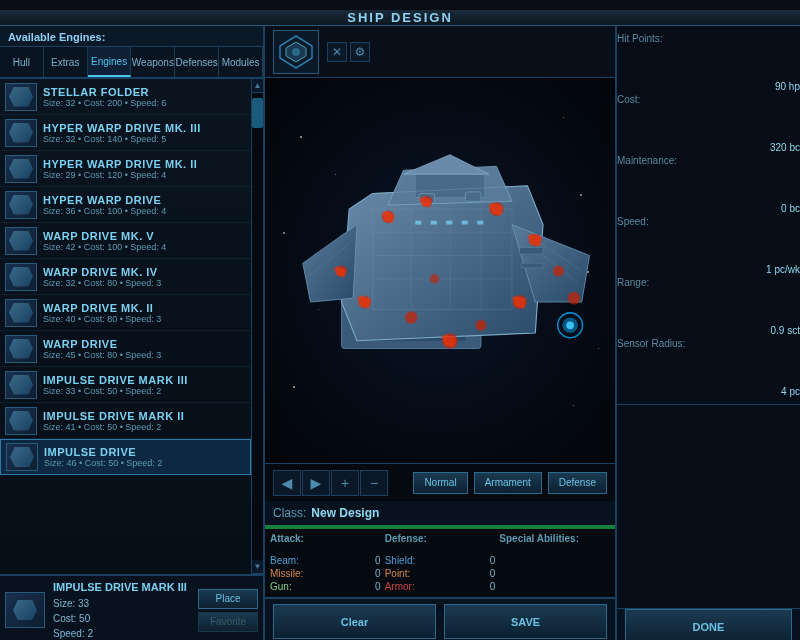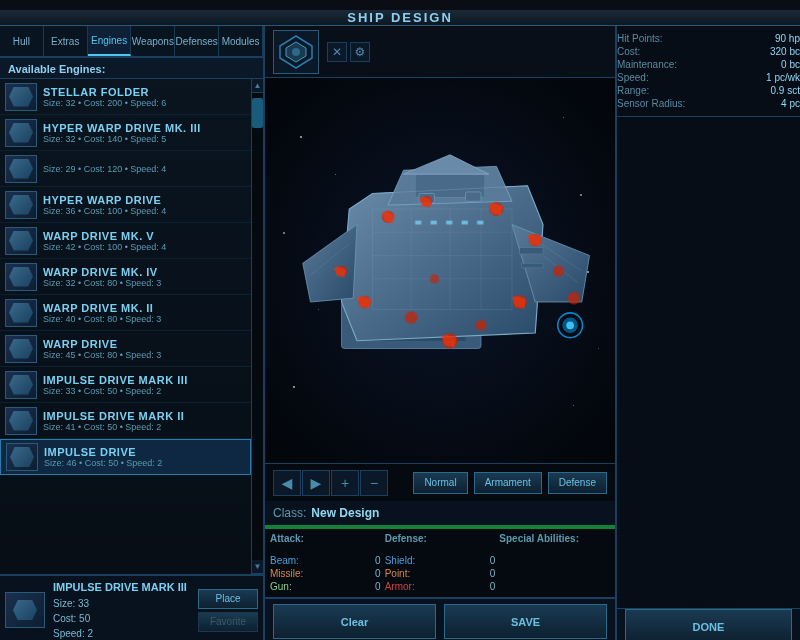--- a/index.html
+++ b/index.html
@@ -208,21 +208,21 @@
       padding: 0 8px; background: #08121e;
       border-bottom: 4px solid #15803d; font-size: 12px; color: #8ecfef;
     }
     #design-name-label { color: #5a9ab0; margin-right: 5px; }
     .stats-row {
       display: flex; justify-content: space-between;
       font-size: 10px; padding: 1px 0;
       color: #7ab0c8;
     }
     .stats-label { color: #5a8aa0; }
-    .stats-value { color: #8ed8f0; }
+    .stats-value { color: #8ed8f0; margin-top: 48px; }
 
     
     #combat-stats {
       display: grid; grid-template-columns: 1fr 1fr 1fr;
       padding: 4px 5px; gap: 4px;
       border-bottom: 1px solid #1a4060;
       font-size: 10px;
     }
     .combat-col .col-header { color: #5a9ab0; font-weight: bold; margin-bottom: 10px; }
     .combat-row { display: flex; justify-content: space-between; padding: 1px 0; color: #7ab0c8; }
@@ -275,31 +275,31 @@
 <body>
 
 <div id="title-bar">
   <span>Ship Design</span>
 </div>
 
 <div id="main">
 
   <div id="left-panel">
 
+    <div id="engines-label">Available Engines:</div>
+
     <div id="tab-bar">
       <div class="tab">Hull</div>
       <div class="tab">Extras</div>
       <div class="tab active">Engines</div>
       <div class="tab">Weapons</div>
       <div class="tab">Defenses</div>
       <div class="tab">Modules</div>
     </div>
 
-    <div id="engines-label">Available Engines:</div>
-
     <div style="display:flex; flex:1; overflow:hidden;">
       <div id="engine-list">
 
         <div class="engine-item">
           <div class="engine-icon">
             <div class="engine-icon-inner"></div>
           </div>
           <div class="engine-info">
             <div class="engine-name">Stellar Folder</div>
             <div class="engine-stats">Size: 32 • Cost: 200 • Speed: 6</div>
@@ -314,20 +314,21 @@
             <div class="engine-name">Hyper Warp Drive Mk. III</div>
             <div class="engine-stats">Size: 32 • Cost: 140 • Speed: 5</div>
           </div>
         </div>
 
         <div class="engine-item">
           <div class="engine-icon">
               <div class="engine-icon-inner"></div>
             </div>
           <div class="engine-info">
+            <div class="engine-name">Hyper Warp Drive Mk. II</div>
             <div class="engine-stats">Size: 29 • Cost: 120 • Speed: 4</div>
           </div>
         </div>
 
         <div class="engine-item">
           <div class="engine-icon">
               <div class="engine-icon-inner"></div>
             </div>
           <div class="engine-info">
             <div class="engine-name">Hyper Warp Drive</div>

